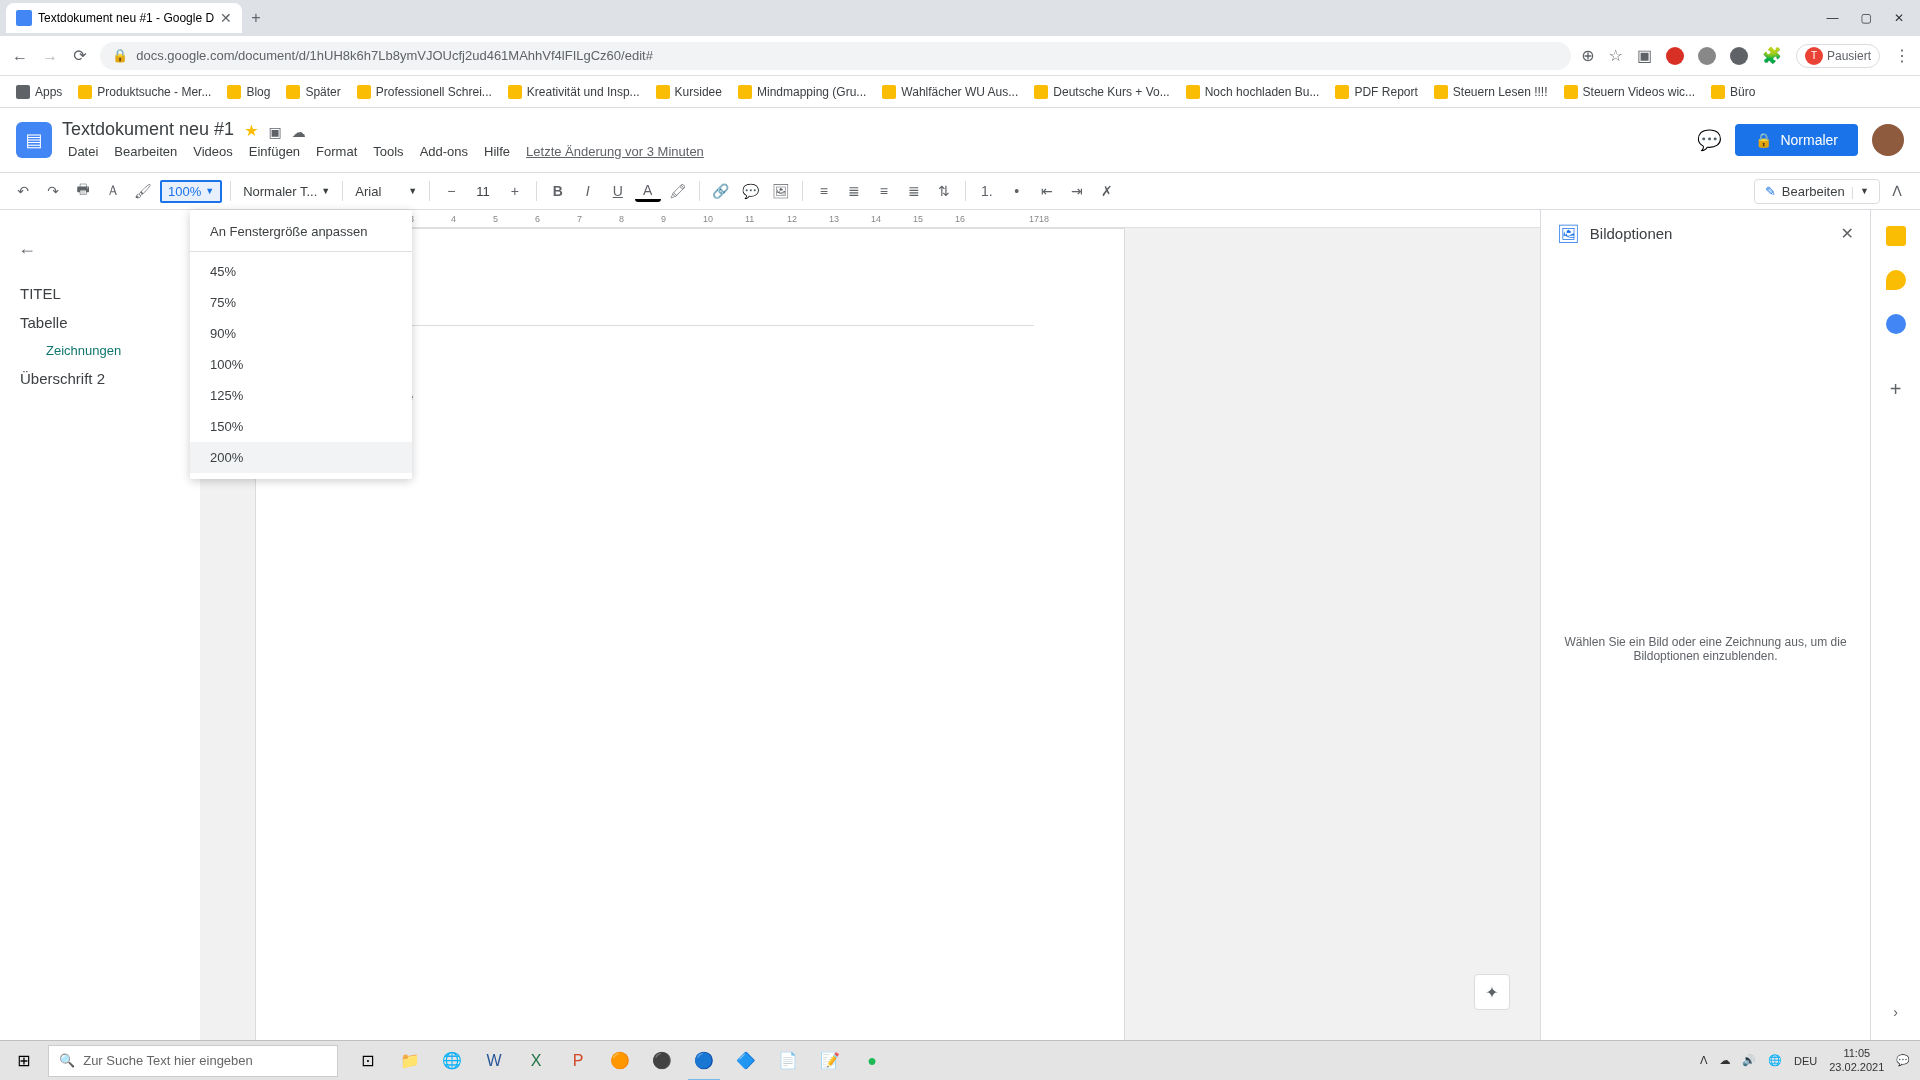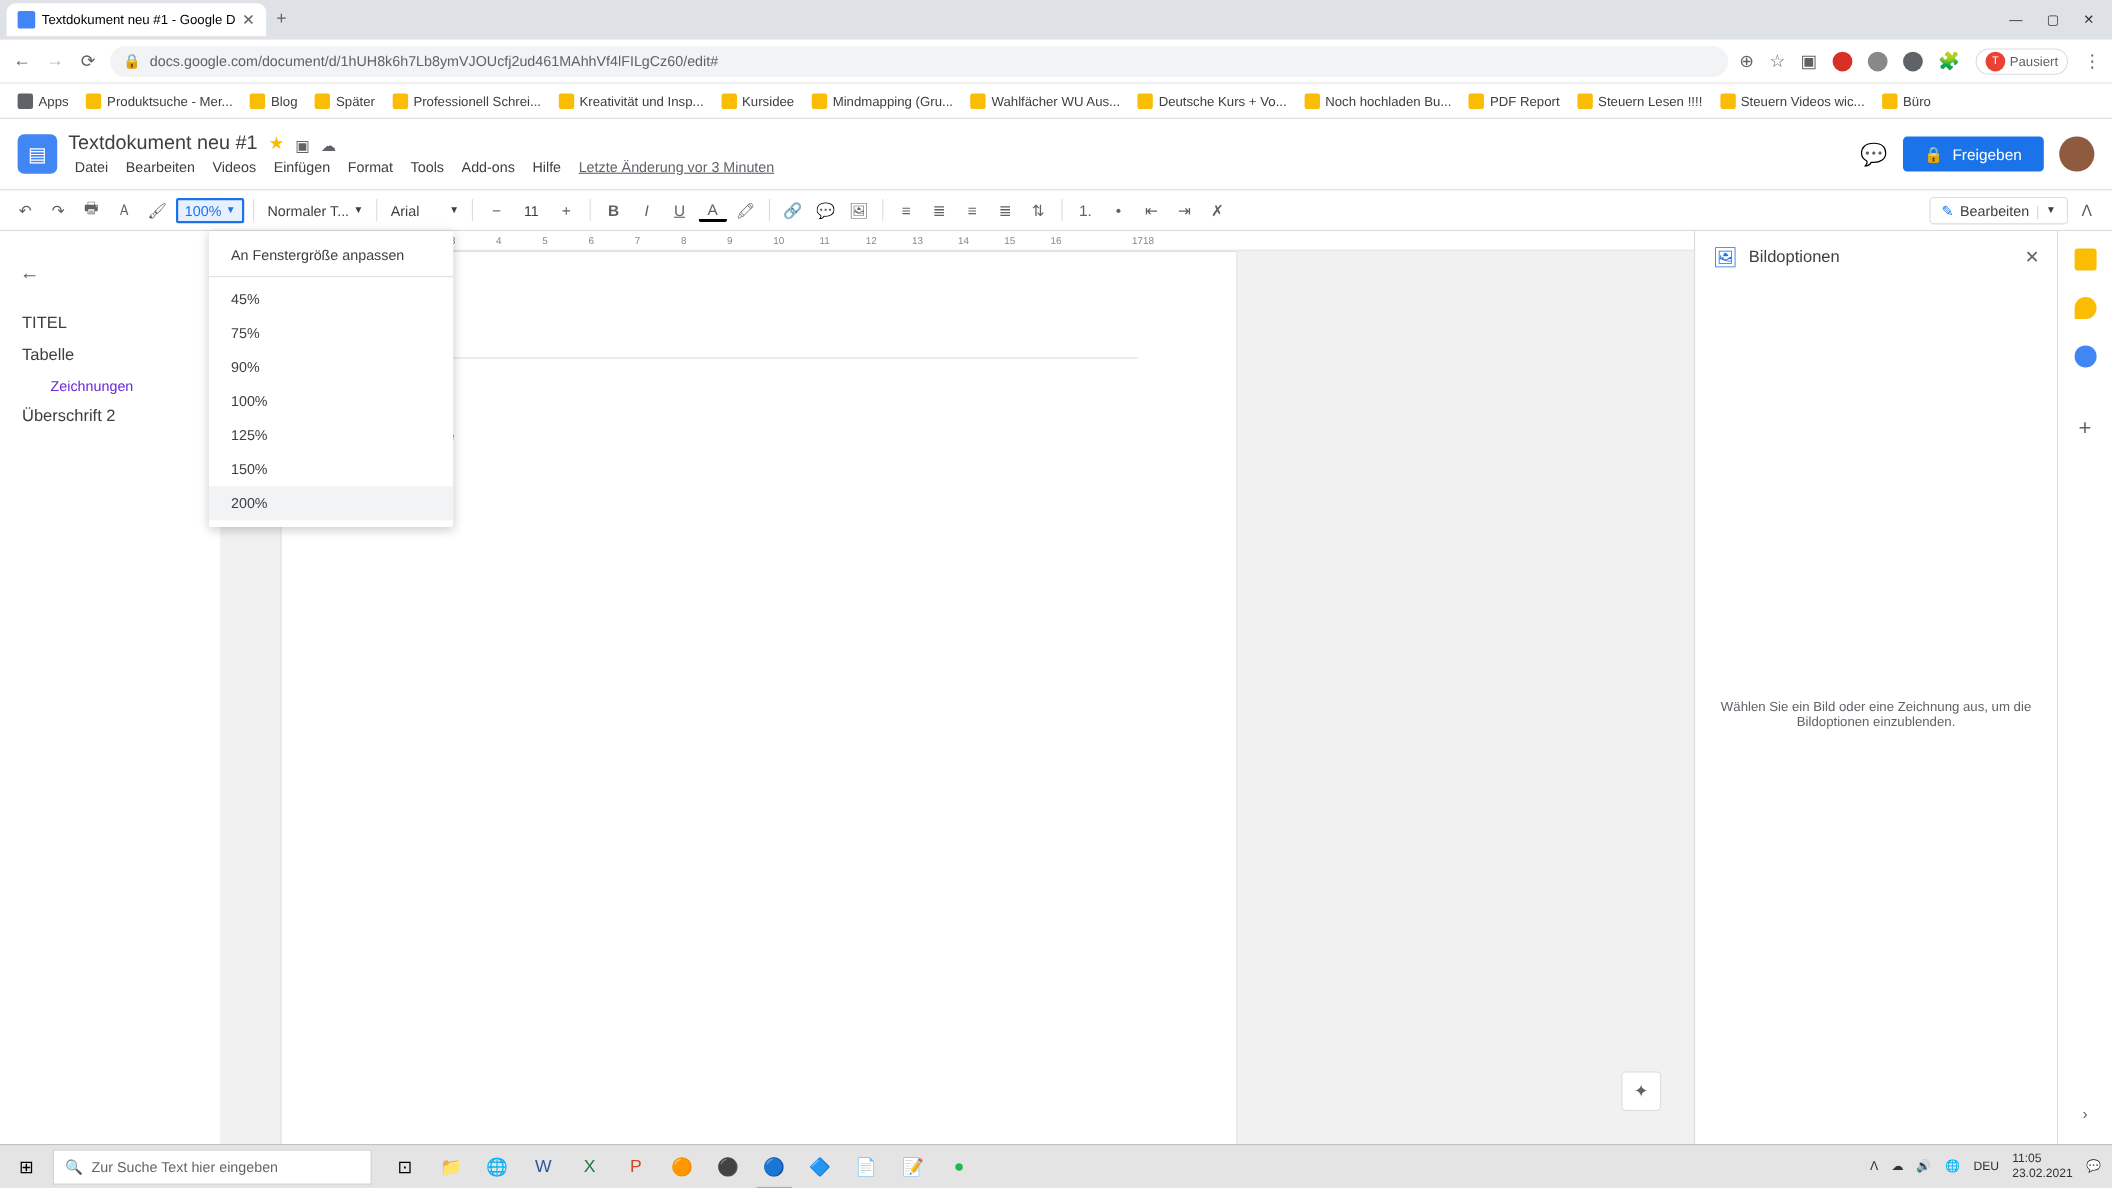--- a/index.html
+++ b/index.html
@@ -56,21 +56,21 @@
 .edit-mode .pen { color: #1a73e8; }
 .collapse-btn { width: 26px; font-size: 14px; color: #5f6368; cursor:pointer; text-align:center;}
 
 
 .main-area { position: absolute; top: 210px; bottom: 40px; left: 0; right: 0; display: flex; background: #f8f9fa; }
 
 .outline-panel { width: 200px; background: #fff; padding: 20px 8px; }
 .outline-back { color: #5f6368; font-size: 18px; padding: 8px 10px 20px 10px; cursor:pointer;}
 .outline-item { font-size: 14px; color: #3c4043; padding: 6px 12px; cursor: pointer; }
 .outline-item.l1 { font-weight: 500; font-size: 15px; }
-.outline-item.l3 { padding-left: 38px; color: #6d28d9; font-size: 13px;}
+.outline-item.l3 { padding-left: 38px; color: #0f766e; font-size: 13px;}
 
 .doc-area { flex: 1; position: relative; background: #f1f1f1;}
 .ruler { position: absolute; top: 0; left: 0; right: 0; height: 18px; background: #fff; border-bottom: 1px solid #e0e0e0; font-size: 9px; color: #888; display: flex; align-items: center; padding-left: 125px; gap: 0;}
 .page { position: absolute; top: 18px; left: 55px; width: 870px; background: #fff; border: 1px solid #dadce0; min-height: 900px;}
 .page-content { padding: 100px 90px; font-size: 13px; color: #3c4043;}
 .hr-line { border-top: 1px solid #dadce0; margin-bottom: 60px; position:absolute; top:96px; left:90px; right:90px;}
 .cursor-blink { display:inline-block; width:1px; height:16px; background:#000; margin-top:40px;}
 
 .explore-fab { position: absolute; bottom: 30px; right: 30px; width: 36px; height: 36px; background: #fff; border: 1px solid #dadce0; border-radius: 4px; display:flex;align-items:center;justify-content:center; color:#5f6368;}
 
@@ -93,21 +93,21 @@
 .zoom-menu-sep { height: 1px; background: #e0e0e0; margin: 4px 0;}
 
 
 .taskbar { position: absolute; bottom: 0; left: 0; right: 0; height: 40px; background: #e4e4e4; display: flex; align-items: center; border-top: 1px solid #c0c0c0;}
 .start-btn { width: 48px; height: 40px; display: flex; align-items: center; justify-content: center; font-size: 16px; color:#000;}
 .search-box { background: #fff; height: 32px; width: 290px; display: flex; align-items: center; padding: 0 10px; gap: 8px; font-size: 13px; color: #666; border:1px solid #ccc;}
 .task-icons { display: flex; gap: 2px; margin-left: 10px;}
 .task-icon { width: 40px; height: 40px; display: flex; align-items: center; justify-content: center; font-size: 16px; position:relative;}
 .task-icon.active::after { content:''; position:absolute; bottom:0; left:4px; right:4px; height:2px; background:#76b9ed;}
 .tray { margin-left: auto; display: flex; align-items: center; gap: 12px; padding-right: 10px; font-size: 11px; color: #333;}
-.tray-time { text-align: left; line-height: 1.2;}
+.tray-time { text-align: center; line-height: 1.2;}
 </style>
 </head>
 <body>
 
 <div class="browser-chrome">
   <div class="tab-bar">
     <div class="tab">
       <div class="favicon"></div>
       <span>Textdokument neu #1 - Google D</span>
       <span class="close">✕</span>
@@ -224,21 +224,21 @@
       <span class="mitem">Tools</span>
       <span class="mitem">Add-ons</span>
       <span class="mitem">Hilfe</span>
       <span class="last-change">Letzte Änderung vor 3 Minuten</span>
     </div>
   </div>
   <div class="header-right">
     <div class="comment-icon">💬</div>
     <div class="share-btn">
       <span>🔒</span>
-      <span>Freigeben</span>
+      <span>Normaler</span>
     </div>
     <div class="user-avatar"></div>
   </div>
 </div>
 
 <div class="toolbar">
   <div class="tbtn">↶</div>
   <div class="tbtn">↷</div>
   <div class="tbtn">🖶</div>
   <div class="tbtn">Ａ</div>

